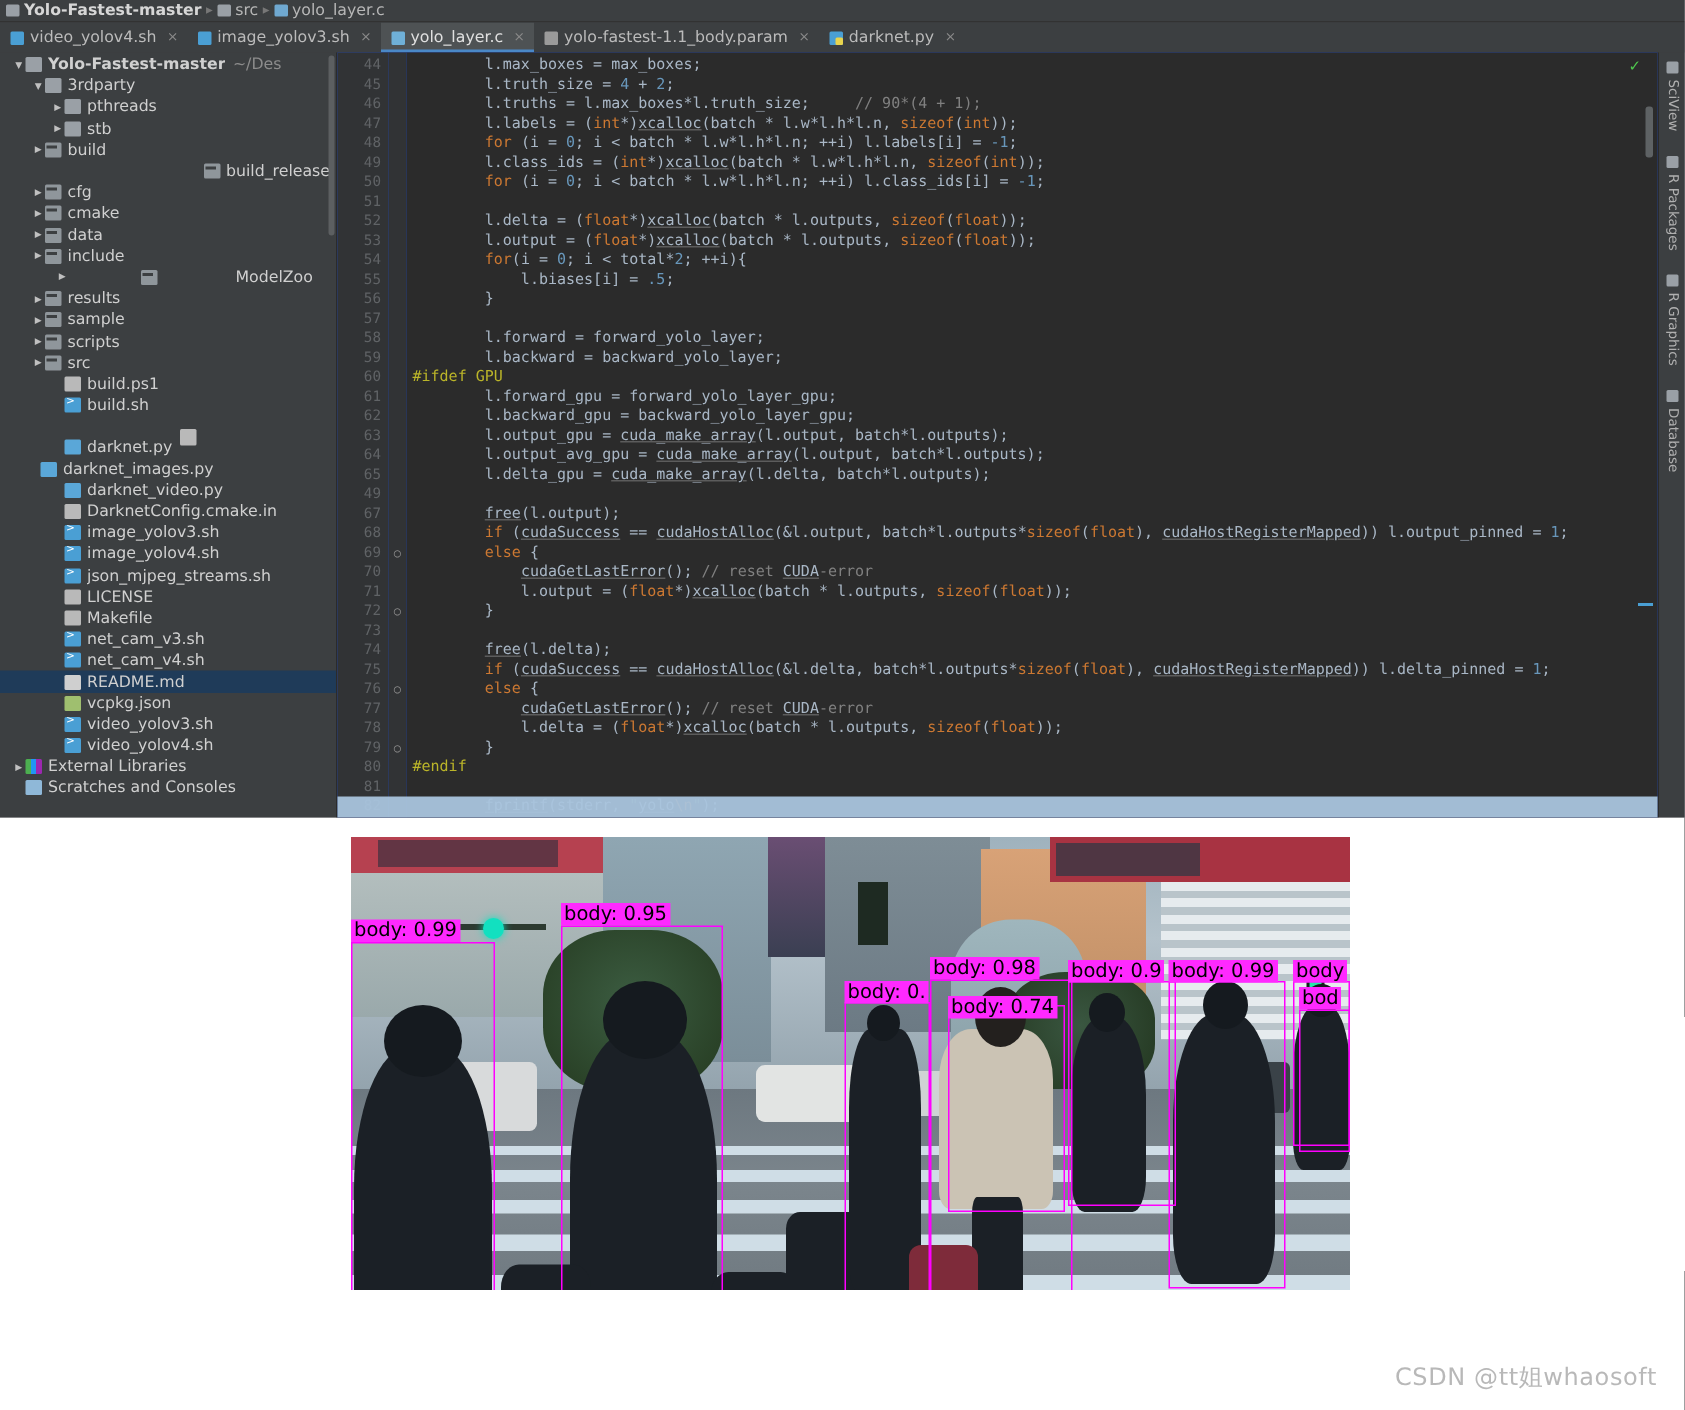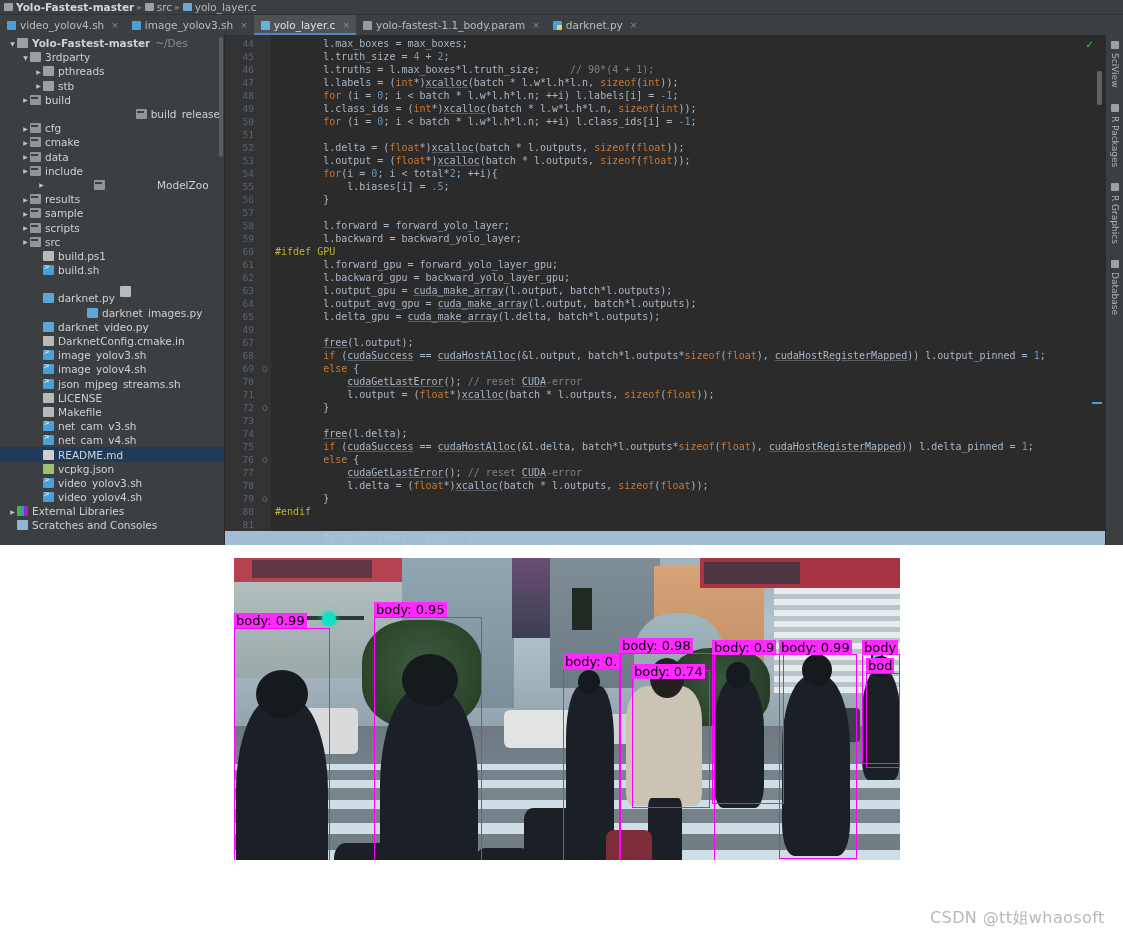--- a/index.html
+++ b/index.html
@@ -347,21 +347,21 @@
         <div class="trow" style="padding-left: 34px; flex-direction: column;">
           <span class="arrow none"></span>
           <span class="ficon f-txt"></span>
           <span class="tlabel">CMakeLists.txt</span>
         </div>
         <div class="trow" style="padding-left: 34px;">
           <span class="arrow none"></span>
           <span class="ficon f-py"></span>
           <span class="tlabel">darknet.py</span>
         </div>
-        <div class="trow" style="padding-left: 34px; margin-left: 44px;">
+        <div class="trow" style="padding-left: 18px;">
           <span class="arrow none"></span>
           <span class="ficon f-py"></span>
           <span class="tlabel">darknet_images.py</span>
         </div>
         <div class="trow" style="padding-left: 34px;">
           <span class="arrow none"></span>
           <span class="ficon f-py"></span>
           <span class="tlabel">darknet_video.py</span>
         </div>
         <div class="trow" style="padding-left: 34px;">

